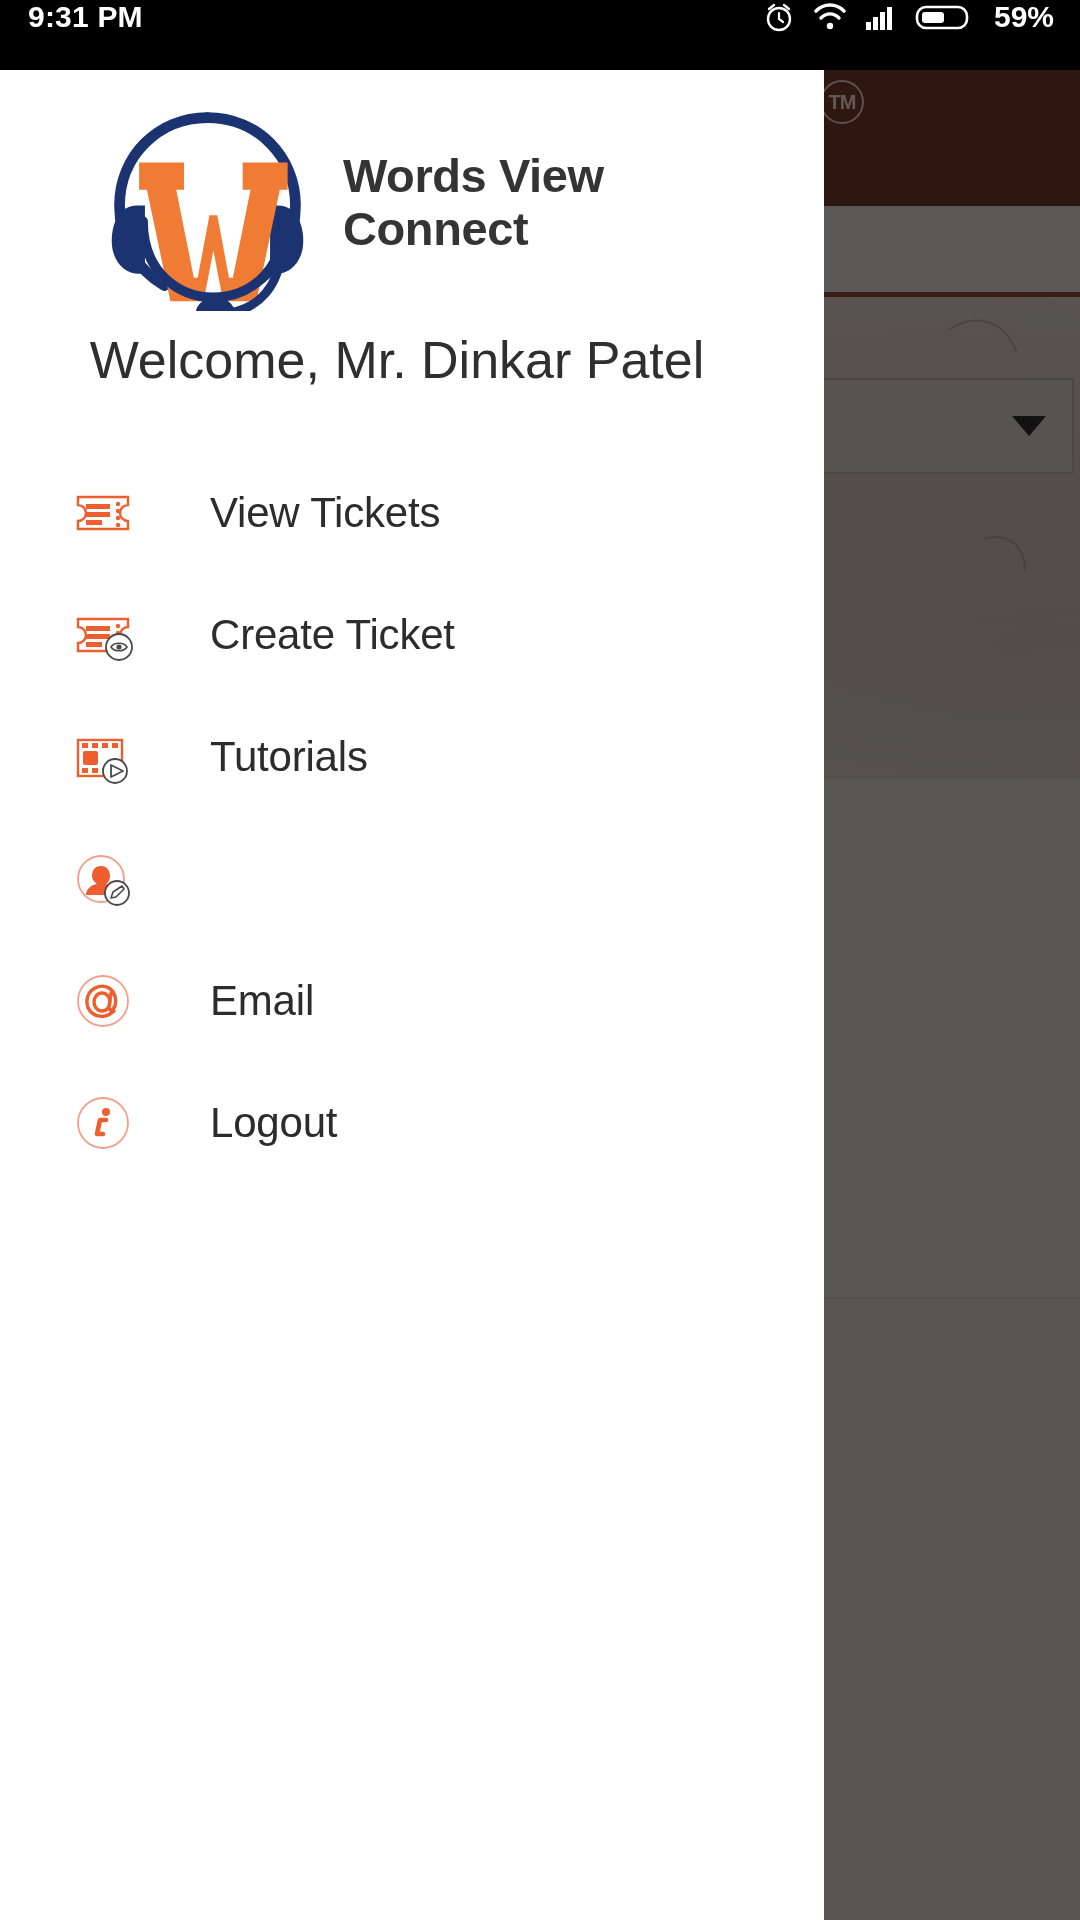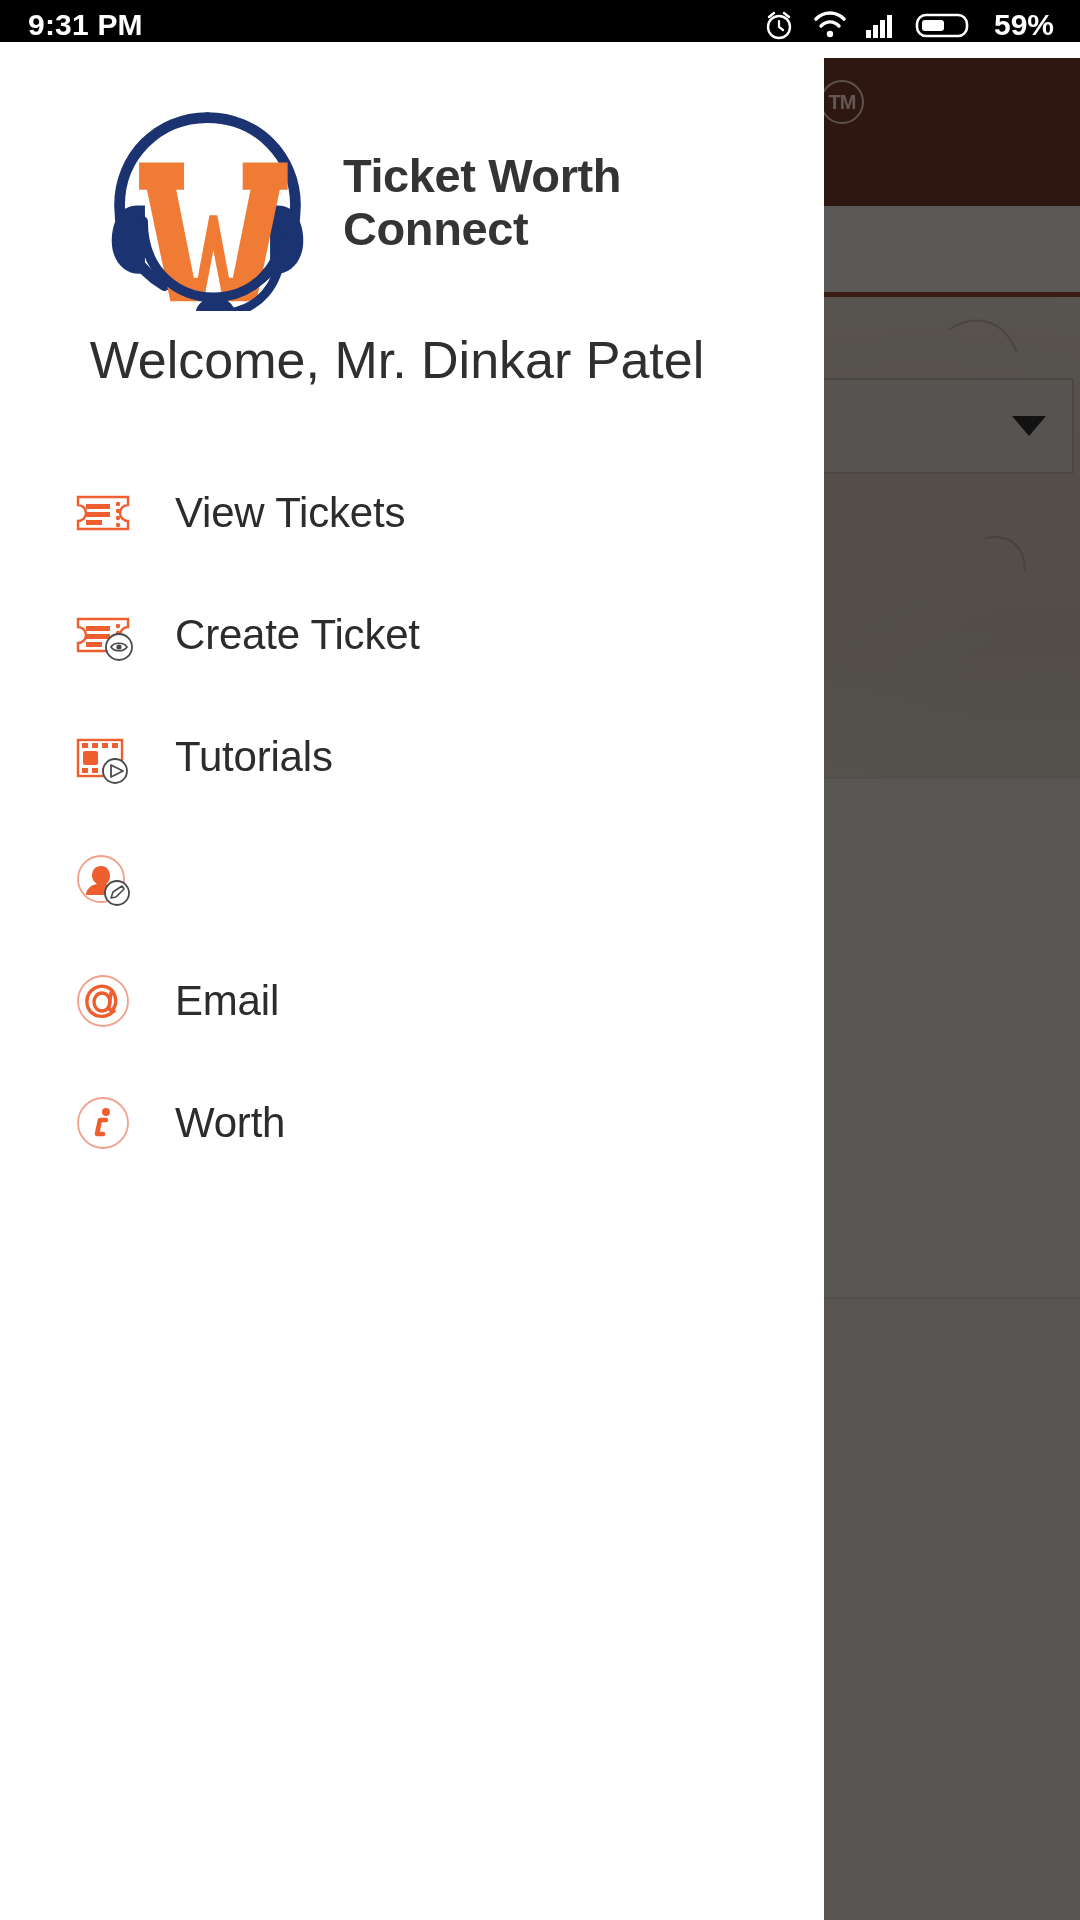--- a/index.html
+++ b/index.html
@@ -18,24 +18,24 @@
     width: 1080px;
     height: 1920px;
     overflow: hidden;
     background: #ffffff;
   }
 
   
   #status-bar {
     position: absolute;
     left: 0; top: 0;
-    width: 1080px; height: 42px;
+    width: 1080px; height: 70px;
     background: #000000;
     display: flex;
-    align-items: flex-end;
+    align-items: flex-start;
     justify-content: space-between;
     padding: 0 26px 0 28px;
     box-sizing: border-box;
     z-index: 60;
   }
   #status-clock {
     color: #ffffff;
     font-size: 30px;
     font-weight: bold;
     letter-spacing: 0.2px;
@@ -227,21 +227,21 @@
   }
   .menu-icon {
     width: 62px; height: 62px;
     flex: none;
     display: flex;
     align-items: center;
     justify-content: center;
   }
   .menu-icon svg { display: block; }
   .menu-label {
-    margin-left: 41px;
+    margin-left: 76px;
     font-size: 42px;
     color: #2c2c2c;
     letter-spacing: -0.2px;
   }
 </style>
 </head>
 <body>
 
 <div id="screen">
 
@@ -283,21 +283,21 @@
         <path d="M38 112 C 20 112 12 130 12 148 C 12 168 24 182 40 182 L 46 182 L 46 112 Z" fill="#1B3370"></path>
         <path d="M182 112 C 200 112 208 130 208 148 C 208 168 196 182 180 182 L 174 182 L 174 112 Z" fill="#1B3370"></path>
 
         <path d="M40 68 L 86 68 L 86 96 L 78 96 L 96 186 L 100 186 L 112 122 L 120 122 L 132 186 L 136 186 L 154 96 L 146 96 L 146 68 L 192 68 L 192 96 L 184 96 L 160 210 L 126 210 L 116 158 L 106 210 L 72 210 L 48 96 L 40 96 Z" fill="#F07B35"></path>
 
         <path d="M44 128 C 44 182 82 206 116 206 C 150 206 188 182 188 128" fill="none" stroke="#1B3370" stroke-width="10" stroke-linecap="round"></path>
 
         <path d="M186 150 C 186 196 160 218 132 222" fill="none" stroke="#1B3370" stroke-width="9" stroke-linecap="round"></path>
         <ellipse cx="118" cy="222" rx="20" ry="16" fill="#1B3370"></ellipse>
       </svg>
-      <div id="brand-title">Ticket Worth Connect</div>
+      <div id="brand-title">Words View Connect</div>
     </div>
 
     <div id="welcome">Welcome, Mr. Dinkar Patel</div>
 
     <div id="menu">
 
       <div class="menu-item">
         <span class="menu-icon">
           <svg width="60" height="60" viewBox="0 0 60 60">
             <path d="M5 14 H55 V22 A5 5 0 0 0 55 38 V46 H5 V38 A5 5 0 0 0 5 22 Z" fill="none" stroke="#EE5E2E" stroke-width="2.4"></path>
@@ -374,21 +374,21 @@
       </div>
 
       <div class="menu-item">
         <span class="menu-icon">
           <svg width="60" height="60" viewBox="0 0 60 60">
             <circle cx="30" cy="30" r="25" fill="none" stroke="#F2A08C" stroke-width="1.8"></circle>
             <circle cx="33" cy="19" r="4" fill="#EE5E2E"></circle>
             <path d="M33 27 L 27 27 L 24 41 L 30 41" fill="none" stroke="#EE5E2E" stroke-width="4.6" stroke-linecap="round" stroke-linejoin="round"></path>
           </svg>
         </span>
-        <span class="menu-label">Worth</span>
+        <span class="menu-label">Logout</span>
       </div>
 
 
     </div>
   </div>
 
   <div id="status-bar">
     <div id="status-clock">9:31 PM</div>
     <div class="status-right">
       <svg width="34" height="34" viewBox="0 0 34 34">

